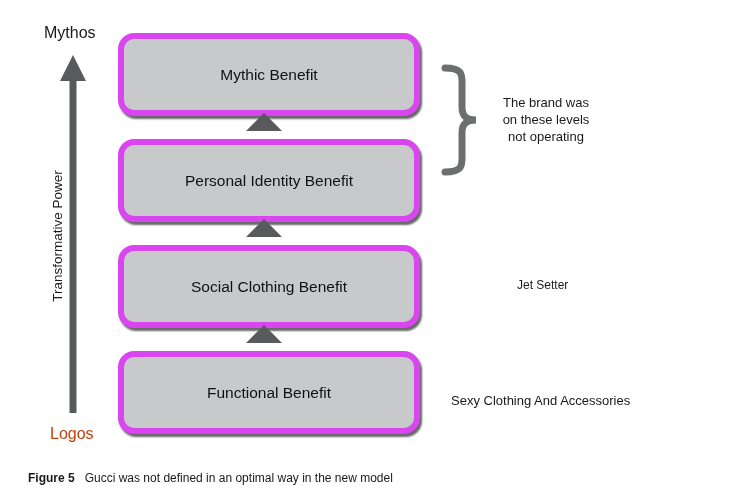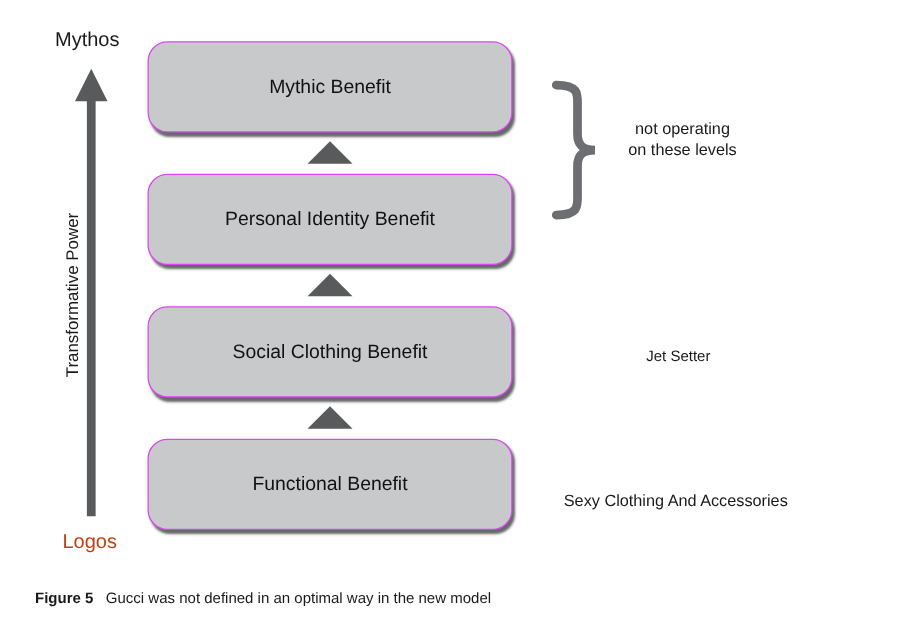--- a/index.html
+++ b/index.html
@@ -31,21 +31,21 @@
     transform-origin: center center;
     white-space: nowrap;
   }
   .axis-arrow { left: 56px; top: 54px; }
 
   
   .level-box {
     left: 118px;
     width: 290px; height: 71px;
     background: #c8c9cb;
-    border: 1px solid #d946ef;
+    border: 6px solid #d946ef;
     border-radius: 16px;
     box-shadow: 2px 3px 2px rgba(75,76,78,0.85);
     display: flex; align-items: center; justify-content: center;
     font-size: 15.5px; color: #111111;
   }
   .box-1 { top: 33px; }
   .box-2 { top: 139px; }
   .box-3 { top: 245px; }
   .box-4 { top: 351px; }
 
@@ -118,22 +118,23 @@
 
   <div class="abs level-box box-4">
     <span>Functional Benefit</span>
   </div>
 
   <svg class="abs brace" width="44" height="116" viewBox="0 0 44 116">
     <path d="M10 6 C29 6 27 14 27 24 L27 45 C27 54 31 58 41 58 C31 58 27 62 27 71 L27 92 C27 102 29 110 10 110" fill="none" stroke="#6d6e71" stroke-width="7" stroke-linecap="round"></path>
   </svg>
 
   <div class="abs brace-note">
+    <span>The brand was</span>
+    <span>on these levels</span>
     <span>not operating</span>
-    <span>on these levels</span>
   </div>
 
   <div class="abs note-social">Jet Setter</div>
 
   <div class="abs note-functional">Sexy Clothing And Accessories</div>
 
   <div class="abs caption">
     <span class="cap-label">Figure 5</span><span>Gucci was not defined in an optimal way in the new model</span>
   </div>
 

